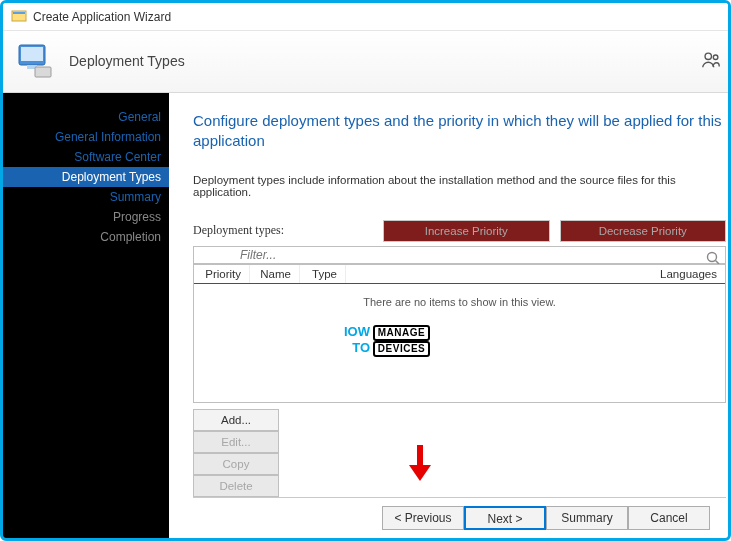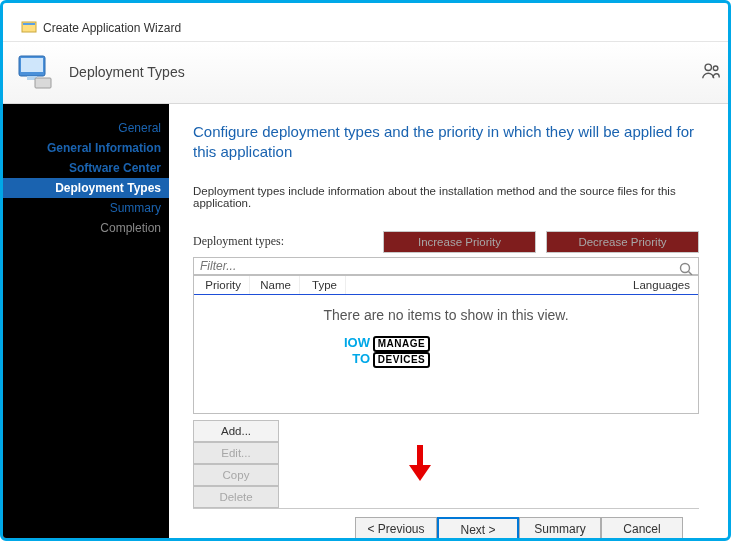--- a/index.html
+++ b/index.html
@@ -10,25 +10,24 @@
     width: 731px;
     height: 541px;
     border: 3px solid #00a8e8;
     border-radius: 6px;
     overflow: hidden;
     position: relative;
   }
   .titlebar {
     display: flex;
     align-items: center;
-    padding: 4px 18px;
+    padding: 4px 8px;
     background: #fff;
     border-bottom: 1px solid #e5e5e5;
     height: 28px;
-    margin-top: 11px;
   }
   .titlebar .app-icon {
     width: 16px; height: 16px;
     display: inline-flex;
     margin-right: 6px;
   }
   .titlebar .title { color: #333; }
   .header-band {
     display: flex;
     align-items: center;
@@ -56,29 +55,29 @@
     background: #000000;
     border-right: none;
     padding-top: 14px;
     text-align: right;
   }
   .sidebar-item {
     padding: 3px 8px 3px 16px;
     color: #1a63b0;
     cursor: default;
   }
-  .sidebar-item.sub { padding-left: 30px; font-weight: bold; }
+  .sidebar-item.sub { padding-left: 30px; }
   .sidebar-item.selected {
     background: #1a63b0;
     color: #fff;
   }
   .sidebar-item.gray { color: #888; }
   .main {
     flex: 1;
-    padding: 18px 29px 0 24px;
+    padding: 18px 2px 0 24px;
     position: relative;
     display: flex;
     flex-direction: column;
   }
   .main h2 {
     color: #1a63b0;
     font-weight: normal;
     font-size: 15px;
     line-height: 1.35;
     margin-bottom: 22px;
@@ -116,20 +115,21 @@
     margin-bottom: 0;
     background: #fff;
   }
   .filter-box input {
     border: none; outline: none;
     width: 100%;
     font-style: italic;
     color: #888;
     font-size: 12px;
     background: transparent;
+    margin-left: 40px;
   }
   .filter-box .search-ic {
     position: absolute;
     right: 4px; top: 3px;
     width: 16px; height: 16px;
     color: #888;
   }
   .grid {
     border: 1px solid #bfbfbf;
     border-top: 1px solid #bfbfbf;
@@ -145,21 +145,21 @@
   }
   .grid-header .col {
     padding: 3px 8px;
     font-size: 11.5px;
     color: #333;
     border-right: 1px solid #eee;
   }
   .grid-empty {
     text-align: center;
     color: #555;
-    font-size: 14px;
+    font-size: 11px;
     padding-top: 12px;
   }
   .watermark {
     position: absolute;
     left: 150px; top: 60px;
     font-weight: bold;
     font-size: 10px;
     line-height: 1;
     pointer-events: none;
   }
@@ -256,20 +256,21 @@
 </div>
 
 <div class="body">
 
   <div class="sidebar">
     <div class="sidebar-item">General</div>
     <div class="sidebar-item sub">General Information</div>
     <div class="sidebar-item sub">Software Center</div>
     <div class="sidebar-item sub selected">Deployment Types</div>
     <div class="sidebar-item">Summary</div>
+    <div class="sidebar-item gray">Progress</div>
     <div class="sidebar-item gray">Completion</div>
   </div>
 
   <div class="main">
     <h2>Configure deployment types and the priority in which they will be applied for this application</h2>
     <div class="desc">Deployment types include information about the installation method and the source files for this application.</div>
 
     <div class="dt-label-row">
       <span class="dt-label">Deployment types:</span>
       <div class="prio-btn">Increase Priority</div>

